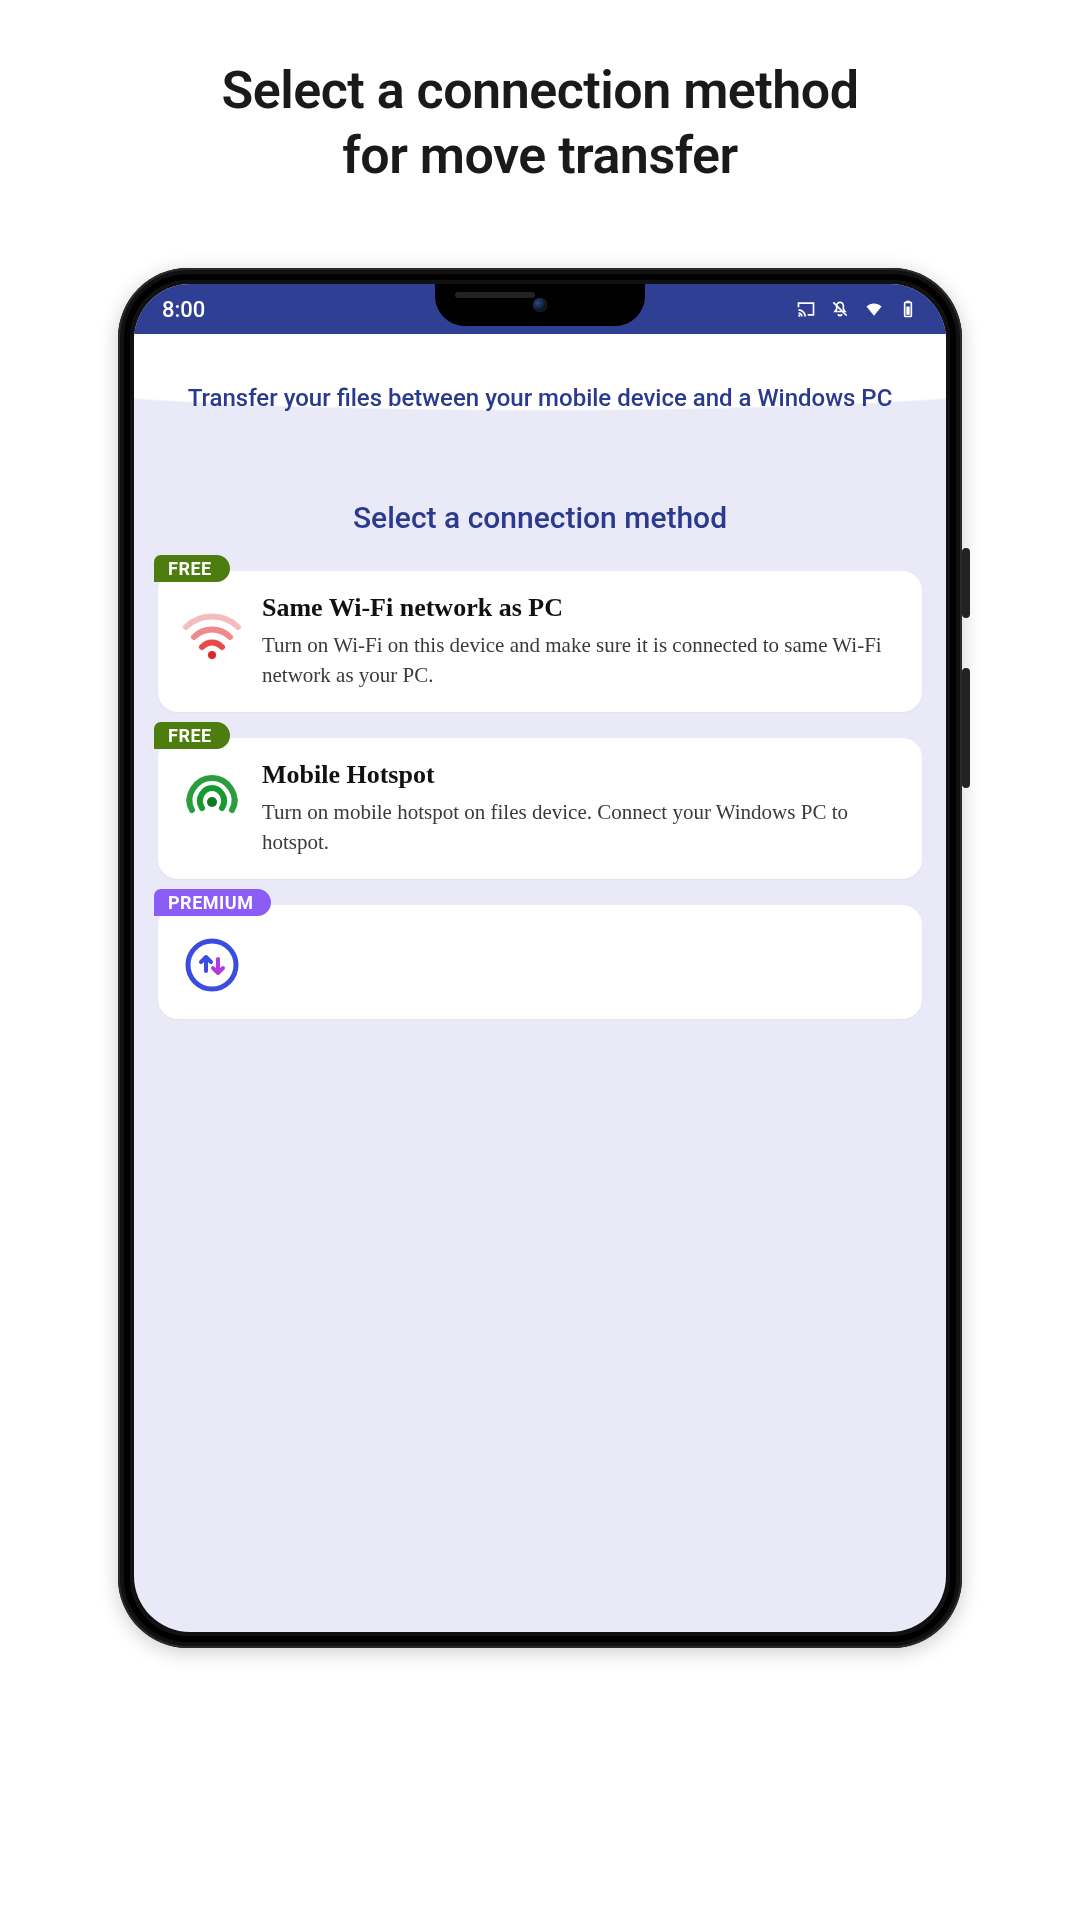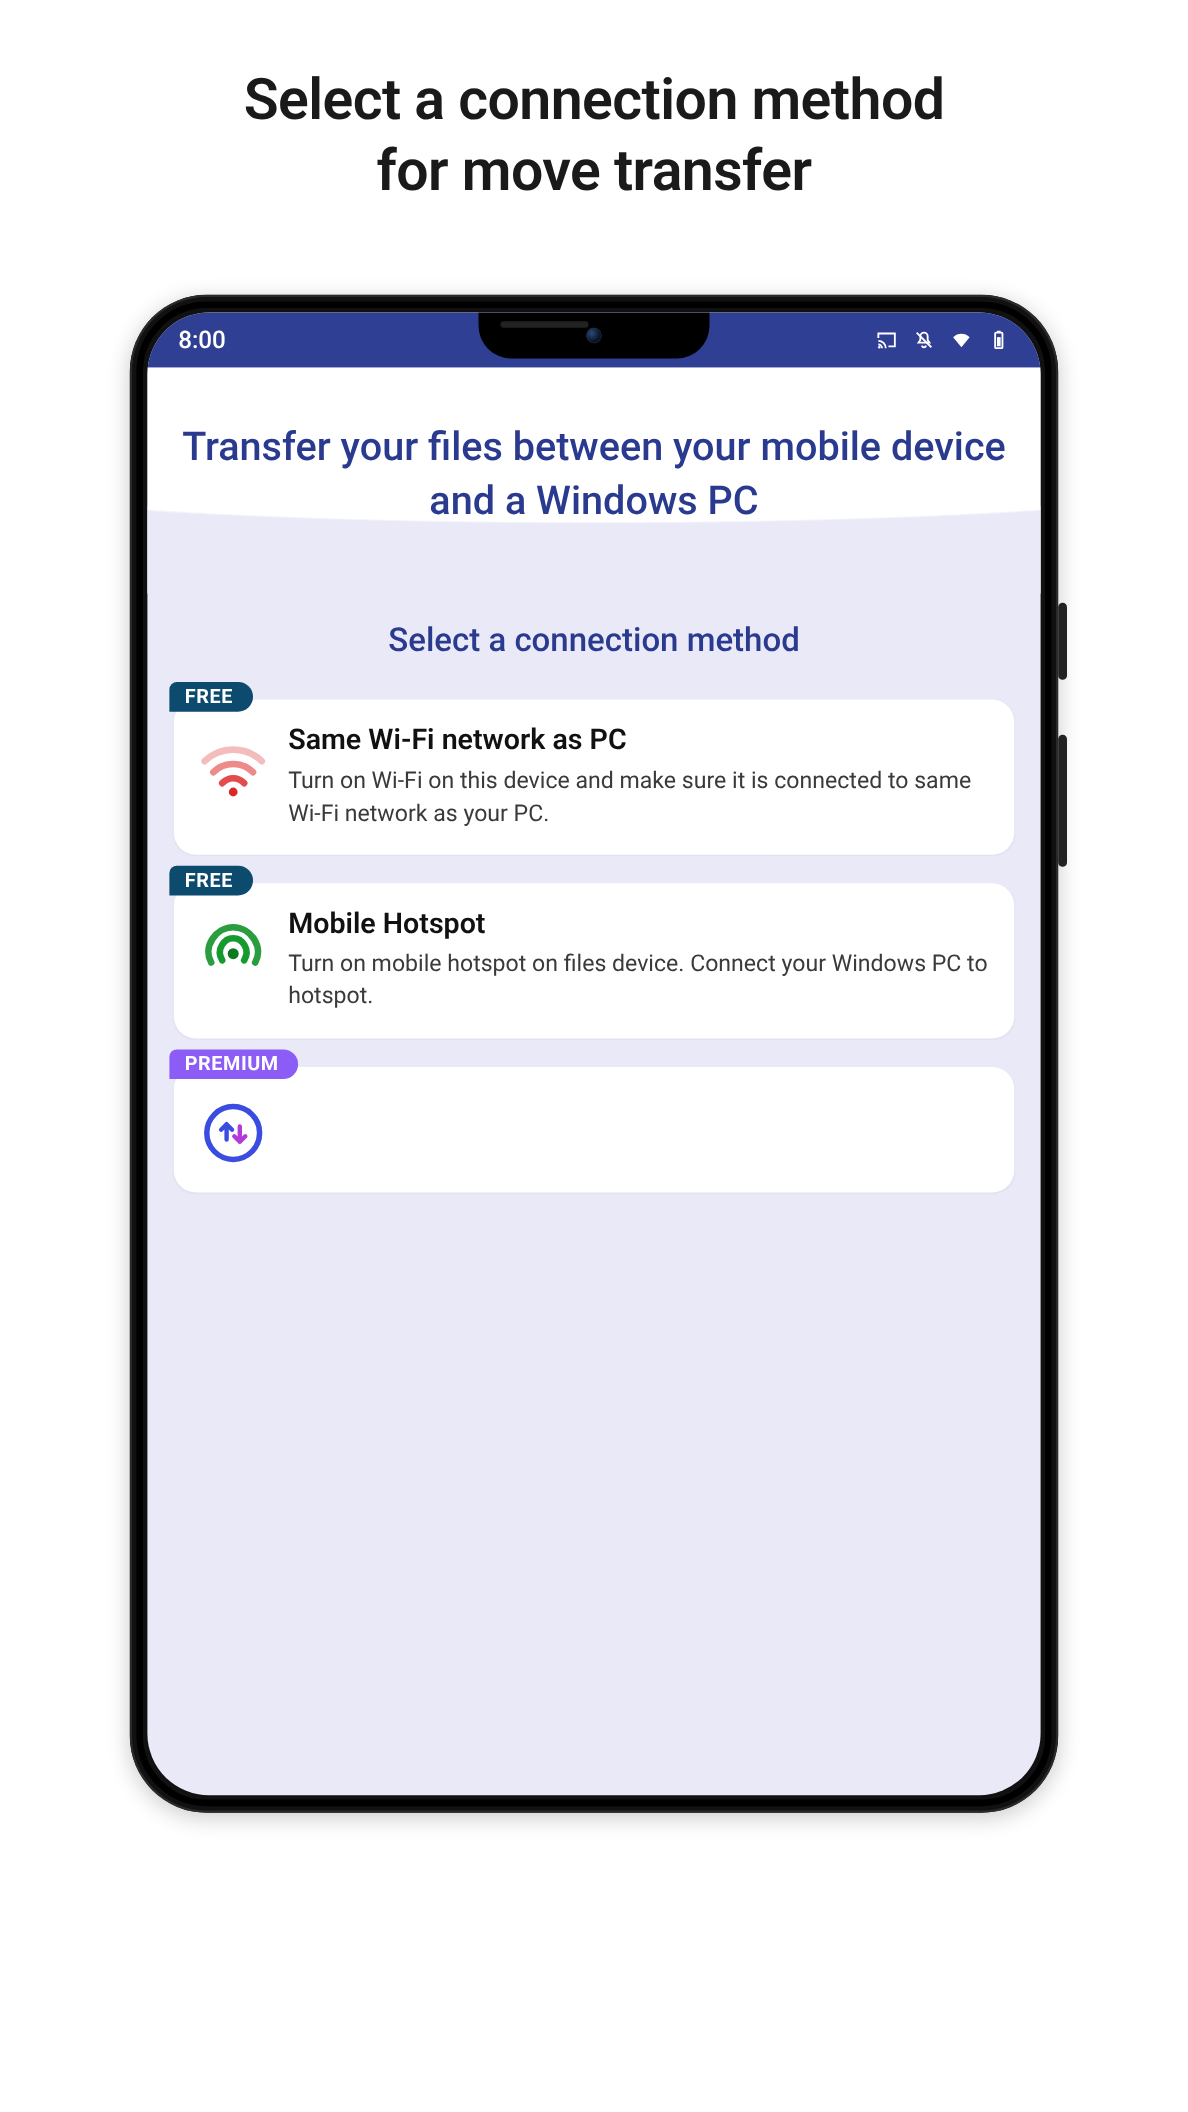--- a/index.html
+++ b/index.html
@@ -124,21 +124,21 @@
     }
     .app-header::after {
       content: "";
       position: absolute;
       left: 0; right: 0; bottom: -1px;
       height: 80px;
       background: radial-gradient(ellipse 130% 100% at 50% -40%, #fff 58%, #eae9f7 60%);
     }
     .app-header-text {
       color: #2a3a8f;
-      font-size: 36px;
+      font-size: 24px;
       font-weight: 500;
       line-height: 1.35;
       position: relative;
       z-index: 2;
     }
 
     .section-title {
       color: #2a3a8f;
       font-size: 30px;
       font-weight: 500;
@@ -171,31 +171,31 @@
       left: -4px;
       padding: 3px 18px 3px 14px;
       font-size: 18px;
       font-weight: 700;
       color: #fff;
       border-top-left-radius: 10px;
       border-top-right-radius: 20px;
       border-bottom-right-radius: 20px;
       letter-spacing: 0.5px;
     }
-    .badge.free { background: #0c4a6e; }
+    .badge.free { background: #4d7c0f; }
     .badge.premium { background: #8b5cf6; }
 
     .card-icon {
       width: 64px; height: 64px;
       flex-shrink: 0;
       display: flex; align-items: center; justify-content: center;
       margin-top: 6px;
     }
 
-    .card-body { flex: 1; }
+    .card-body { flex: 1; font-family: Liberation Serif, serif; }
     .card-title {
       font-size: 26px;
       font-weight: 600;
       color: #111;
       margin-bottom: 8px;
     }
     .card-desc {
       font-size: 21px;
       line-height: 1.4;
       color: #3a3a3a;

